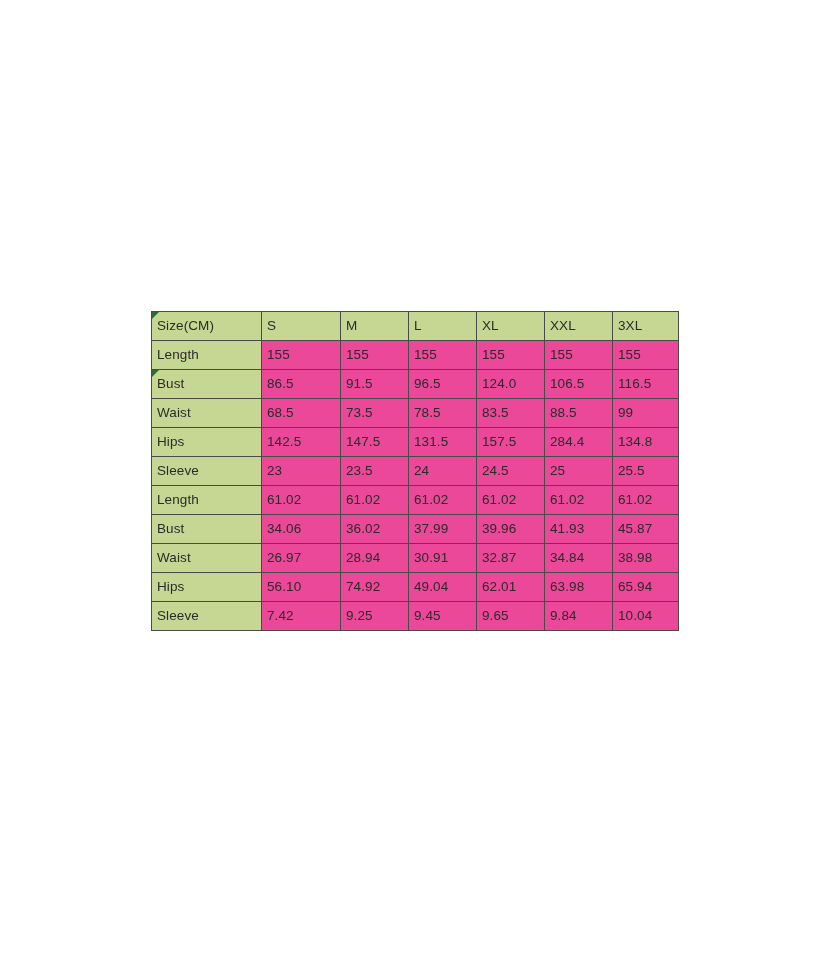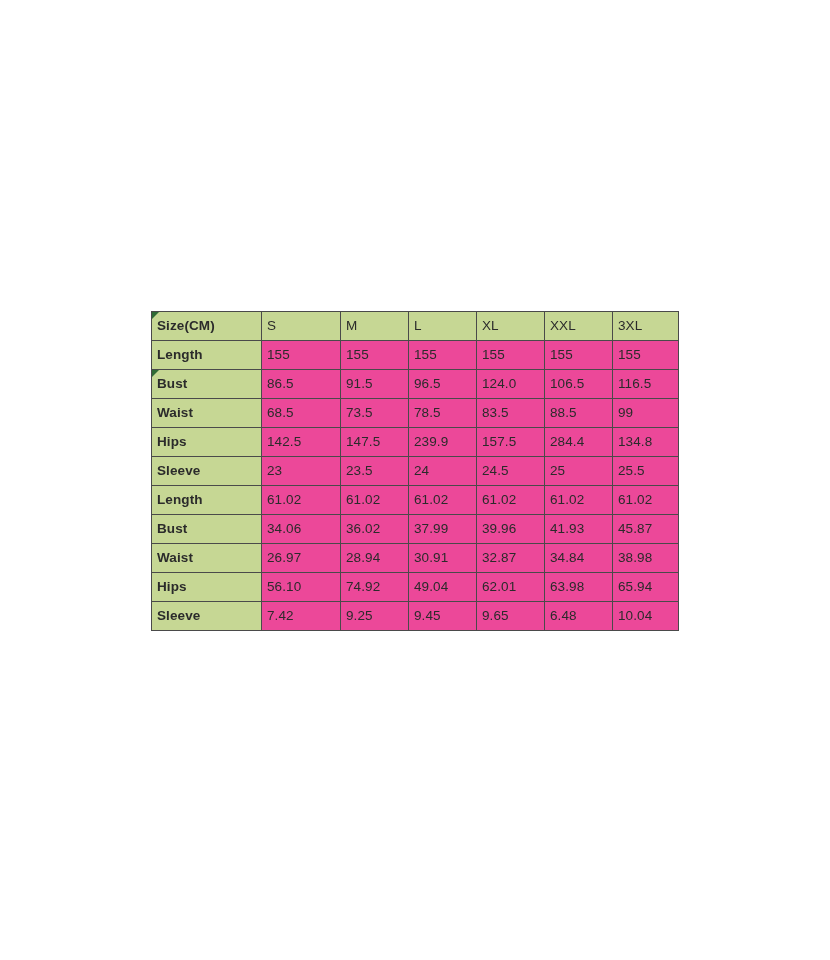--- a/index.html
+++ b/index.html
@@ -45,21 +45,20 @@
   col.c-label { width: 110px; }
   col.c-s     { width: 79px; }
   col.c-m     { width: 68px; }
   col.c-l     { width: 68px; }
   col.c-xl    { width: 68px; }
   col.c-xxl   { width: 68px; }
   col.c-3xl   { width: 66px; }
 
   td.label-cell {
     background: #c6d794;
-    font-weight: bold;
   }
   td.header-cell {
     background: #c6d794;
   }
   td.data-cell {
     background: #ec4899;
   }
 
   
   td.label-cell.corner-mark {
@@ -129,21 +128,21 @@
         <td class="data-cell">78.5</td>
         <td class="data-cell">83.5</td>
         <td class="data-cell">88.5</td>
         <td class="data-cell">99</td>
       </tr>
 
       <tr>
         <td class="label-cell">Hips</td>
         <td class="data-cell">142.5</td>
         <td class="data-cell">147.5</td>
-        <td class="data-cell">239.9</td>
+        <td class="data-cell">131.5</td>
         <td class="data-cell">157.5</td>
         <td class="data-cell">284.4</td>
         <td class="data-cell">134.8</td>
       </tr>
 
       <tr>
         <td class="label-cell">Sleeve</td>
         <td class="data-cell">23</td>
         <td class="data-cell">23.5</td>
         <td class="data-cell">24</td>
@@ -192,19 +191,19 @@
         <td class="data-cell">63.98</td>
         <td class="data-cell">65.94</td>
       </tr>
 
       <tr>
         <td class="label-cell">Sleeve</td>
         <td class="data-cell">7.42</td>
         <td class="data-cell">9.25</td>
         <td class="data-cell">9.45</td>
         <td class="data-cell">9.65</td>
-        <td class="data-cell">6.48</td>
+        <td class="data-cell">9.84</td>
         <td class="data-cell">10.04</td>
       </tr>
 
     </tbody>
   </table>
 </div>
 
 </body></html>

